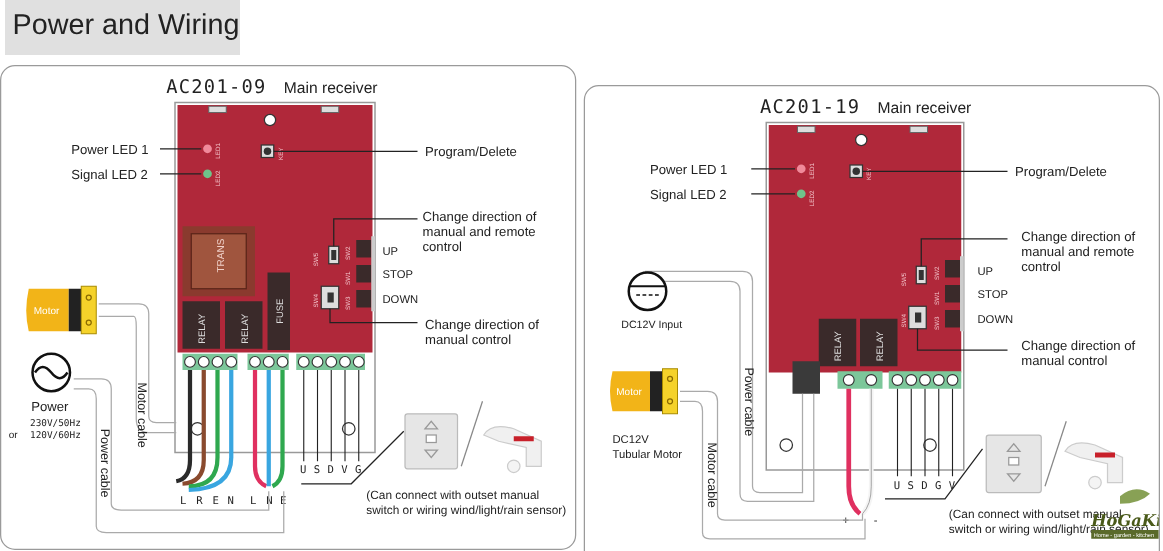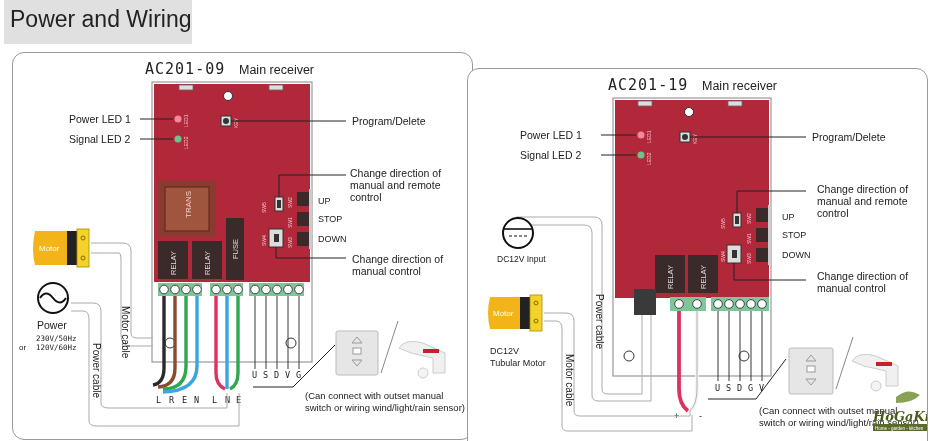--- a/index.html
+++ b/index.html
@@ -1,20 +1,20 @@
 <!DOCTYPE html>
 <html><head>
 <meta charset="utf-8">
 <style>
   html,body{margin:0;padding:0;background:#fff;}
   body{width:930px;height:441px;position:relative;overflow:hidden;font-family:"Liberation Sans",sans-serif;color:#222;}
   .title-bar{position:absolute;left:4px;top:0;width:188px;height:44px;background:#e0e0e0;}
   .title-bar span{position:absolute;left:6px;top:6px;font-size:23px;color:#222;}
   .panel{position:absolute;top:52px;height:386px;border:1.3px solid #9a9a9a;border-radius:12px;background:#fff;}
-  #p1{left:12px;width:459px;}
+  #p1{left:0;width:459px;}
   #p2{left:467px;width:459px;margin-top:16px;}
   svg{position:absolute;left:0;top:0;}
   .t{font-family:"Liberation Sans",sans-serif;fill:#222;}
   .mono{font-family:"DejaVu Sans Mono",monospace;fill:#222;}
 </style>
 </head>
 <body>
 
 <div class="title-bar">
   <span>Power and Wiring</span>

